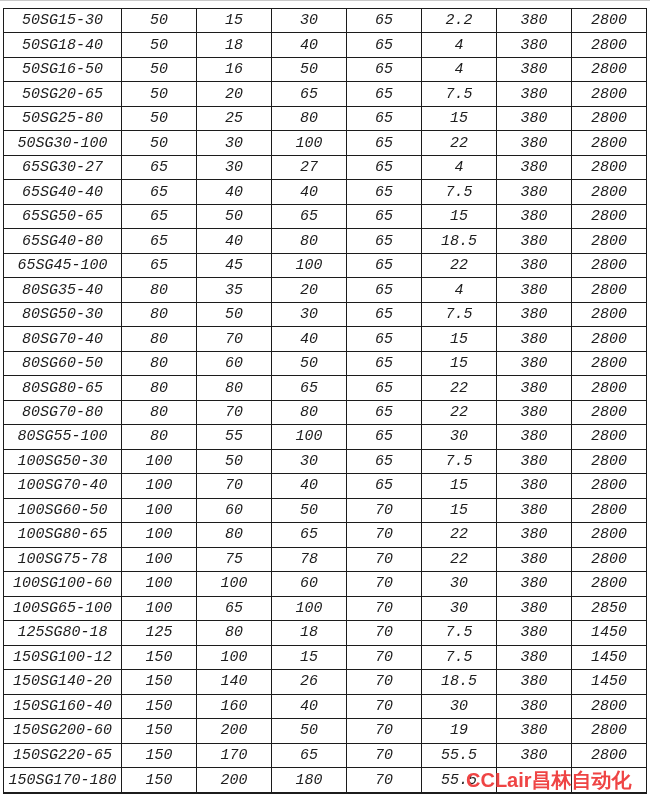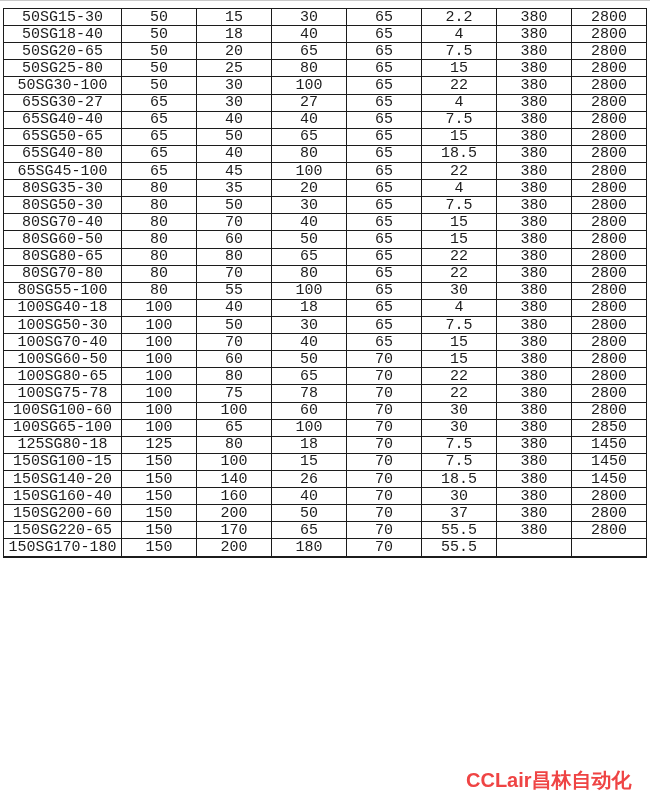--- a/index.html
+++ b/index.html
@@ -20,25 +20,26 @@
     left: 0;
     width: 650px;
     height: 1px;
     background: #c9c9c9;
   }
   table.spec-table {
     position: absolute;
     top: 8px;
     left: 3px;
     width: 643px;
-    height: 550px;
+    height: 786px;
     border-collapse: collapse;
     table-layout: fixed;
     border: 1px solid #1c1c1c;
     border-bottom-width: 2px;
+    font-style: italic;
   }
   table.spec-table td {
     border: 1px solid #1c1c1c;
     text-align: center;
     vertical-align: middle;
     font-size: 15px;
     color: #1d1d1d;
     padding: 0;
     white-space: nowrap;
     overflow: hidden;
@@ -90,20 +91,30 @@
         <td>50SG18-40</td>
         <td>50</td>
         <td>18</td>
         <td>40</td>
         <td>65</td>
         <td>4</td>
         <td>380</td>
         <td>2800</td>
       </tr>
       <tr>
+        <td>50SG16-50</td>
+        <td>50</td>
+        <td>16</td>
+        <td>50</td>
+        <td>65</td>
+        <td>4</td>
+        <td>380</td>
+        <td>2800</td>
+      </tr>
+      <tr>
         <td>50SG20-65</td>
         <td>50</td>
         <td>20</td>
         <td>65</td>
         <td>65</td>
         <td>7.5</td>
         <td>380</td>
         <td>2800</td>
       </tr>
       <tr>
@@ -170,21 +181,21 @@
         <td>65SG45-100</td>
         <td>65</td>
         <td>45</td>
         <td>100</td>
         <td>65</td>
         <td>22</td>
         <td>380</td>
         <td>2800</td>
       </tr>
       <tr>
-        <td>80SG35-30</td>
+        <td>80SG35-40</td>
         <td>80</td>
         <td>35</td>
         <td>20</td>
         <td>65</td>
         <td>4</td>
         <td>380</td>
         <td>2800</td>
       </tr>
       <tr>
         <td>80SG50-30</td>
@@ -240,30 +251,20 @@
         <td>80SG55-100</td>
         <td>80</td>
         <td>55</td>
         <td>100</td>
         <td>65</td>
         <td>30</td>
         <td>380</td>
         <td>2800</td>
       </tr>
       <tr>
-        <td>100SG40-18</td>
-        <td>100</td>
-        <td>40</td>
-        <td>18</td>
-        <td>65</td>
-        <td>4</td>
-        <td>380</td>
-        <td>2800</td>
-      </tr>
-      <tr>
         <td>100SG50-30</td>
         <td>100</td>
         <td>50</td>
         <td>30</td>
         <td>65</td>
         <td>7.5</td>
         <td>380</td>
         <td>2800</td>
       </tr>
       <tr>
@@ -330,21 +331,21 @@
         <td>125SG80-18</td>
         <td>125</td>
         <td>80</td>
         <td>18</td>
         <td>70</td>
         <td>7.5</td>
         <td>380</td>
         <td>1450</td>
       </tr>
       <tr>
-        <td>150SG100-15</td>
+        <td>150SG100-12</td>
         <td>150</td>
         <td>100</td>
         <td>15</td>
         <td>70</td>
         <td>7.5</td>
         <td>380</td>
         <td>1450</td>
       </tr>
       <tr>
         <td>150SG140-20</td>
@@ -365,21 +366,21 @@
         <td>30</td>
         <td>380</td>
         <td>2800</td>
       </tr>
       <tr>
         <td>150SG200-60</td>
         <td>150</td>
         <td>200</td>
         <td>50</td>
         <td>70</td>
-        <td>37</td>
+        <td>19</td>
         <td>380</td>
         <td>2800</td>
       </tr>
       <tr>
         <td>150SG220-65</td>
         <td>150</td>
         <td>170</td>
         <td>65</td>
         <td>70</td>
         <td>55.5</td>

